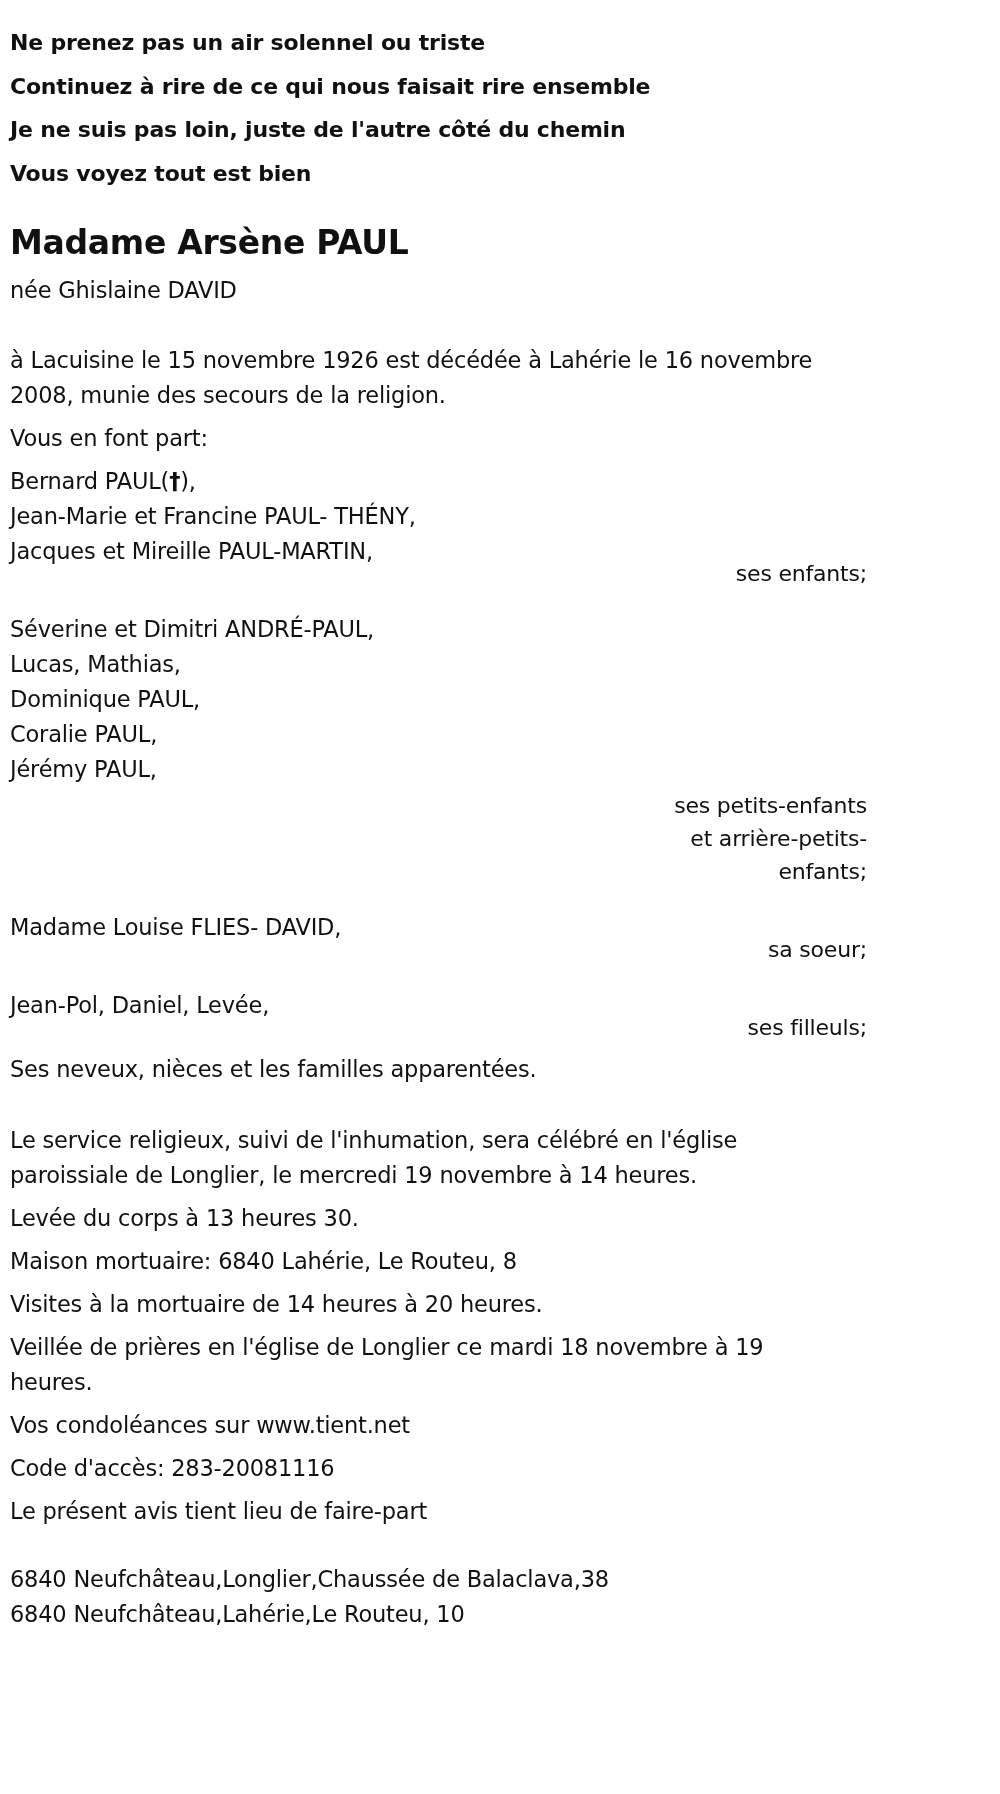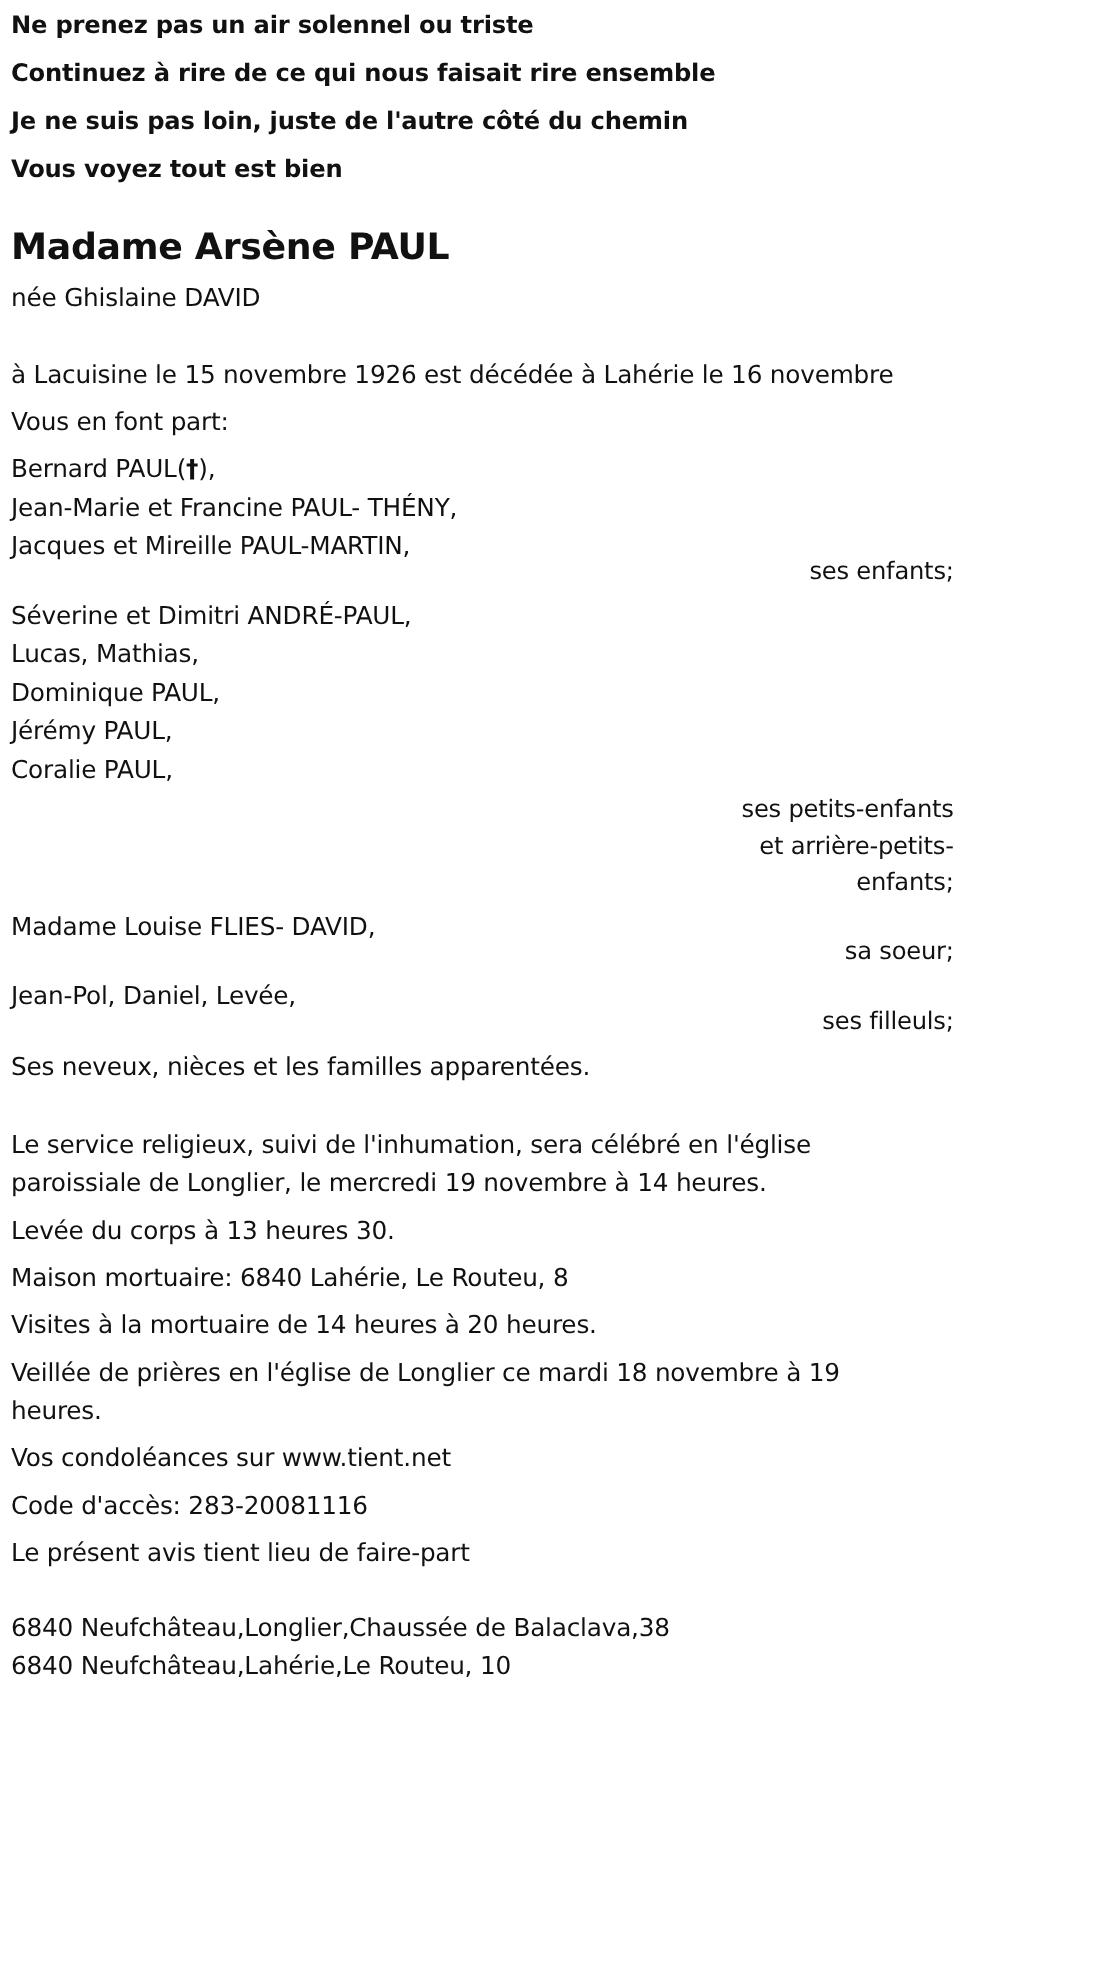--- a/index.html
+++ b/index.html
@@ -7,21 +7,21 @@
     width: 1000px;
     height: 1794px;
     overflow: hidden;
     font-family: "DejaVu Sans", "Liberation Sans", sans-serif;
     color: #111111;
   }
   .page {
     position: relative;
     width: 857px;
     padding-left: 10px;
-    padding-top: 2px;
+    padding-top: 21px;
   }
   .poem p {
     margin: 0;
     font-weight: bold;
     font-size: 22px;
     line-height: 43.5px;
     letter-spacing: -0.2px;
     white-space: nowrap;
   }
   .title {
@@ -33,21 +33,21 @@
   }
   .txt {
     font-size: 22.5px;
     line-height: 35px;
     margin: 0;
     letter-spacing: -0.2px;
   }
   .nee { }
   .bio { margin-top: 35px; }
   .gap8 { margin-top: 8px; }
-  .gap10 { margin-top: 7px; }
+  .gap10 { margin-top: 22px; }
   .rel {
     text-align: right;
     font-size: 22px;
     line-height: 33px;
     margin: -12px 0 0 0;
     letter-spacing: -0.2px;
   }
   .rel.multi { width: 200px; margin-left: auto; }
   .rel-line { display: block; }
   .svc { margin-top: 36px; }
@@ -65,37 +65,38 @@
     <p>Je ne suis pas loin, juste de l'autre côté du chemin</p>
     <p>Vous voyez tout est bien</p>
   </div>
 
   <h1 class="title">Madame Arsène PAUL</h1>
 
   <p class="txt nee">née Ghislaine DAVID</p>
 
   <div class="bio">
     <p class="txt">à Lacuisine le 15 novembre 1926 est décédée à Lahérie le 16 novembre</p>
+    <p class="txt">2008, munie des secours de la religion.</p>
   </div>
 
   <p class="txt gap8">Vous en font part:</p>
 
   <div class="gap8">
     <p class="txt"><span>Bernard PAUL(</span><span class="cross">†</span><span>),</span></p>
     <p class="txt">Jean-Marie et Francine PAUL- THÉNY,</p>
     <p class="txt">Jacques et Mireille PAUL-MARTIN,</p>
     <p class="rel">ses enfants;</p>
   </div>
 
   <div class="gap10">
     <p class="txt">Séverine et Dimitri ANDRÉ-PAUL,</p>
     <p class="txt">Lucas, Mathias,</p>
     <p class="txt">Dominique PAUL,</p>
+    <p class="txt">Coralie PAUL,</p>
     <p class="txt">Jérémy PAUL,</p>
-    <p class="txt">Coralie PAUL,</p>
     <p class="rel multi" style="margin-top:2px;">
       <span class="rel-line">ses petits-enfants</span>
       <span class="rel-line">et arrière-petits-</span>
       <span class="rel-line">enfants;</span>
     </p>
   </div>
 
   <div class="gap10">
     <p class="txt">Madame Louise FLIES- DAVID,</p>
     <p class="rel">sa soeur;</p>

